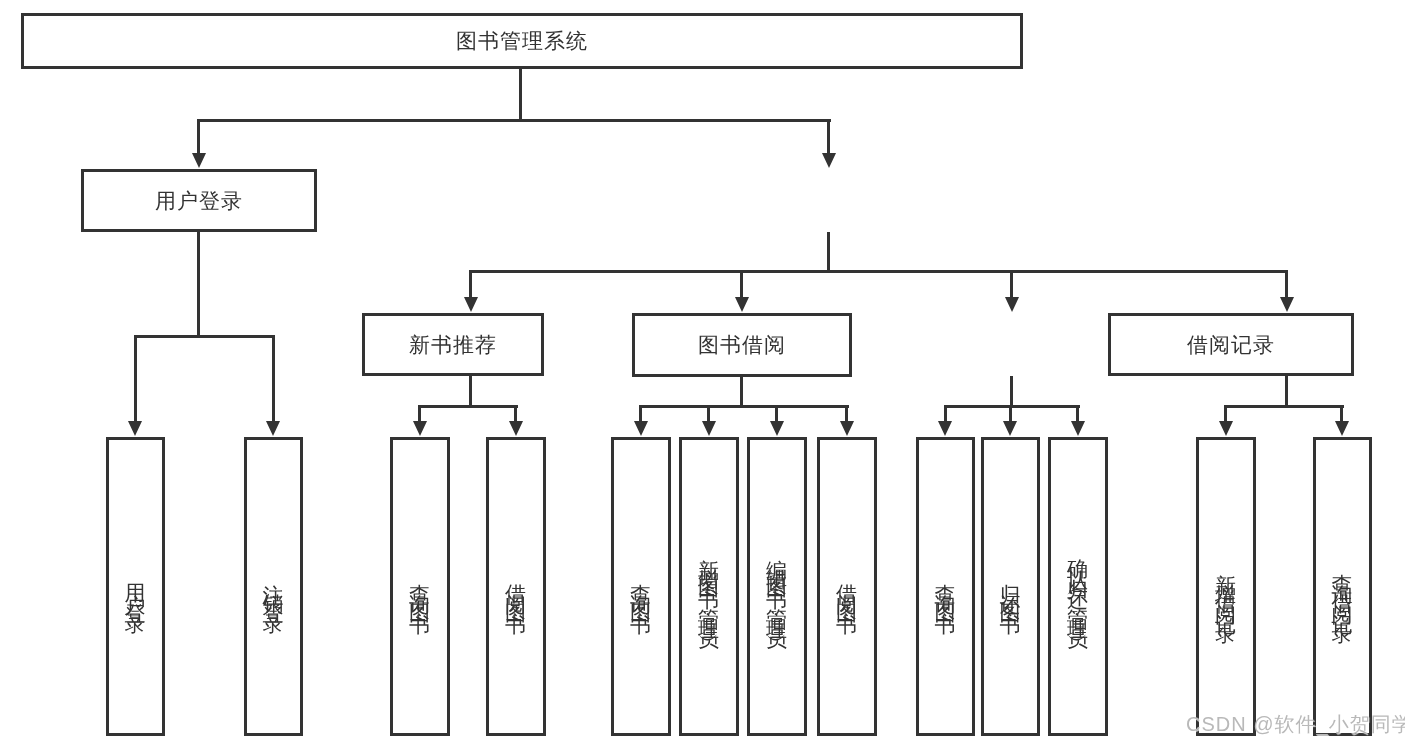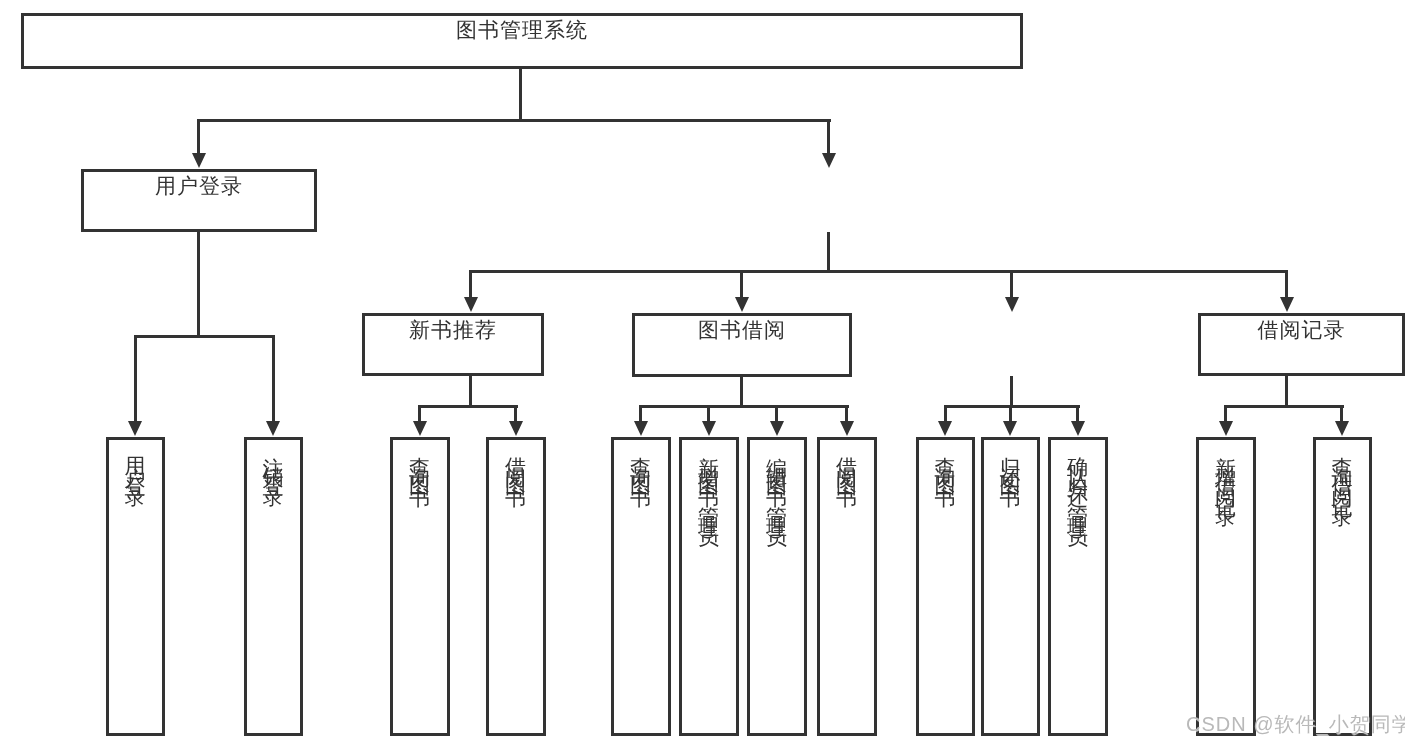--- a/index.html
+++ b/index.html
@@ -2,21 +2,21 @@
 <html><head>
 <meta charset="utf-8">
 <style>
   html,body{margin:0;padding:0;background:#ffffff;}
   .canvas{
     position:relative;width:1405px;height:747px;background:#ffffff;overflow:hidden;
     font-family:"Liberation Sans",sans-serif;color:#333333;
   }
   .box{
     position:absolute;box-sizing:border-box;border:3px solid #333333;background:#ffffff;
-    display:flex;justify-content:center;
+    display:flex;align-items:center;justify-content:center;
   }
   .hlabel{font-size:21px;letter-spacing:1px;white-space:nowrap;}
   .vtext{
     writing-mode:vertical-rl;text-orientation:mixed;
     font-size:21px;letter-spacing:10px;line-height:1;white-space:nowrap;
   }
   .line{position:absolute;background:#333333;}
   .arrow{
     position:absolute;width:0;height:0;
     border-left:7px solid transparent;border-right:7px solid transparent;
@@ -99,21 +99,21 @@
   <div class="box" style="left:81px;top:169px;width:236px;height:63px">
     <span class="hlabel">用户登录</span>
   </div>
 
   <div class="box" style="left:362px;top:313px;width:182px;height:63px">
     <span class="hlabel">新书推荐</span>
   </div>
   <div class="box" style="left:632px;top:313px;width:220px;height:64px">
     <span class="hlabel">图书借阅</span>
   </div>
-  <div class="box" style="left:1198px;top:313px;width:207px;height:63px">
+  <div class="box" style="left:1108px;top:313px;width:246px;height:63px">
     <span class="hlabel">借阅记录</span>
   </div>
 
   <div class="box" style="left:106px;top:437px;width:59px;height:299px">
     <span class="vtext">用户登录</span>
   </div>
   <div class="box" style="left:244px;top:437px;width:59px;height:299px">
     <span class="vtext">注销登录</span>
   </div>
 

